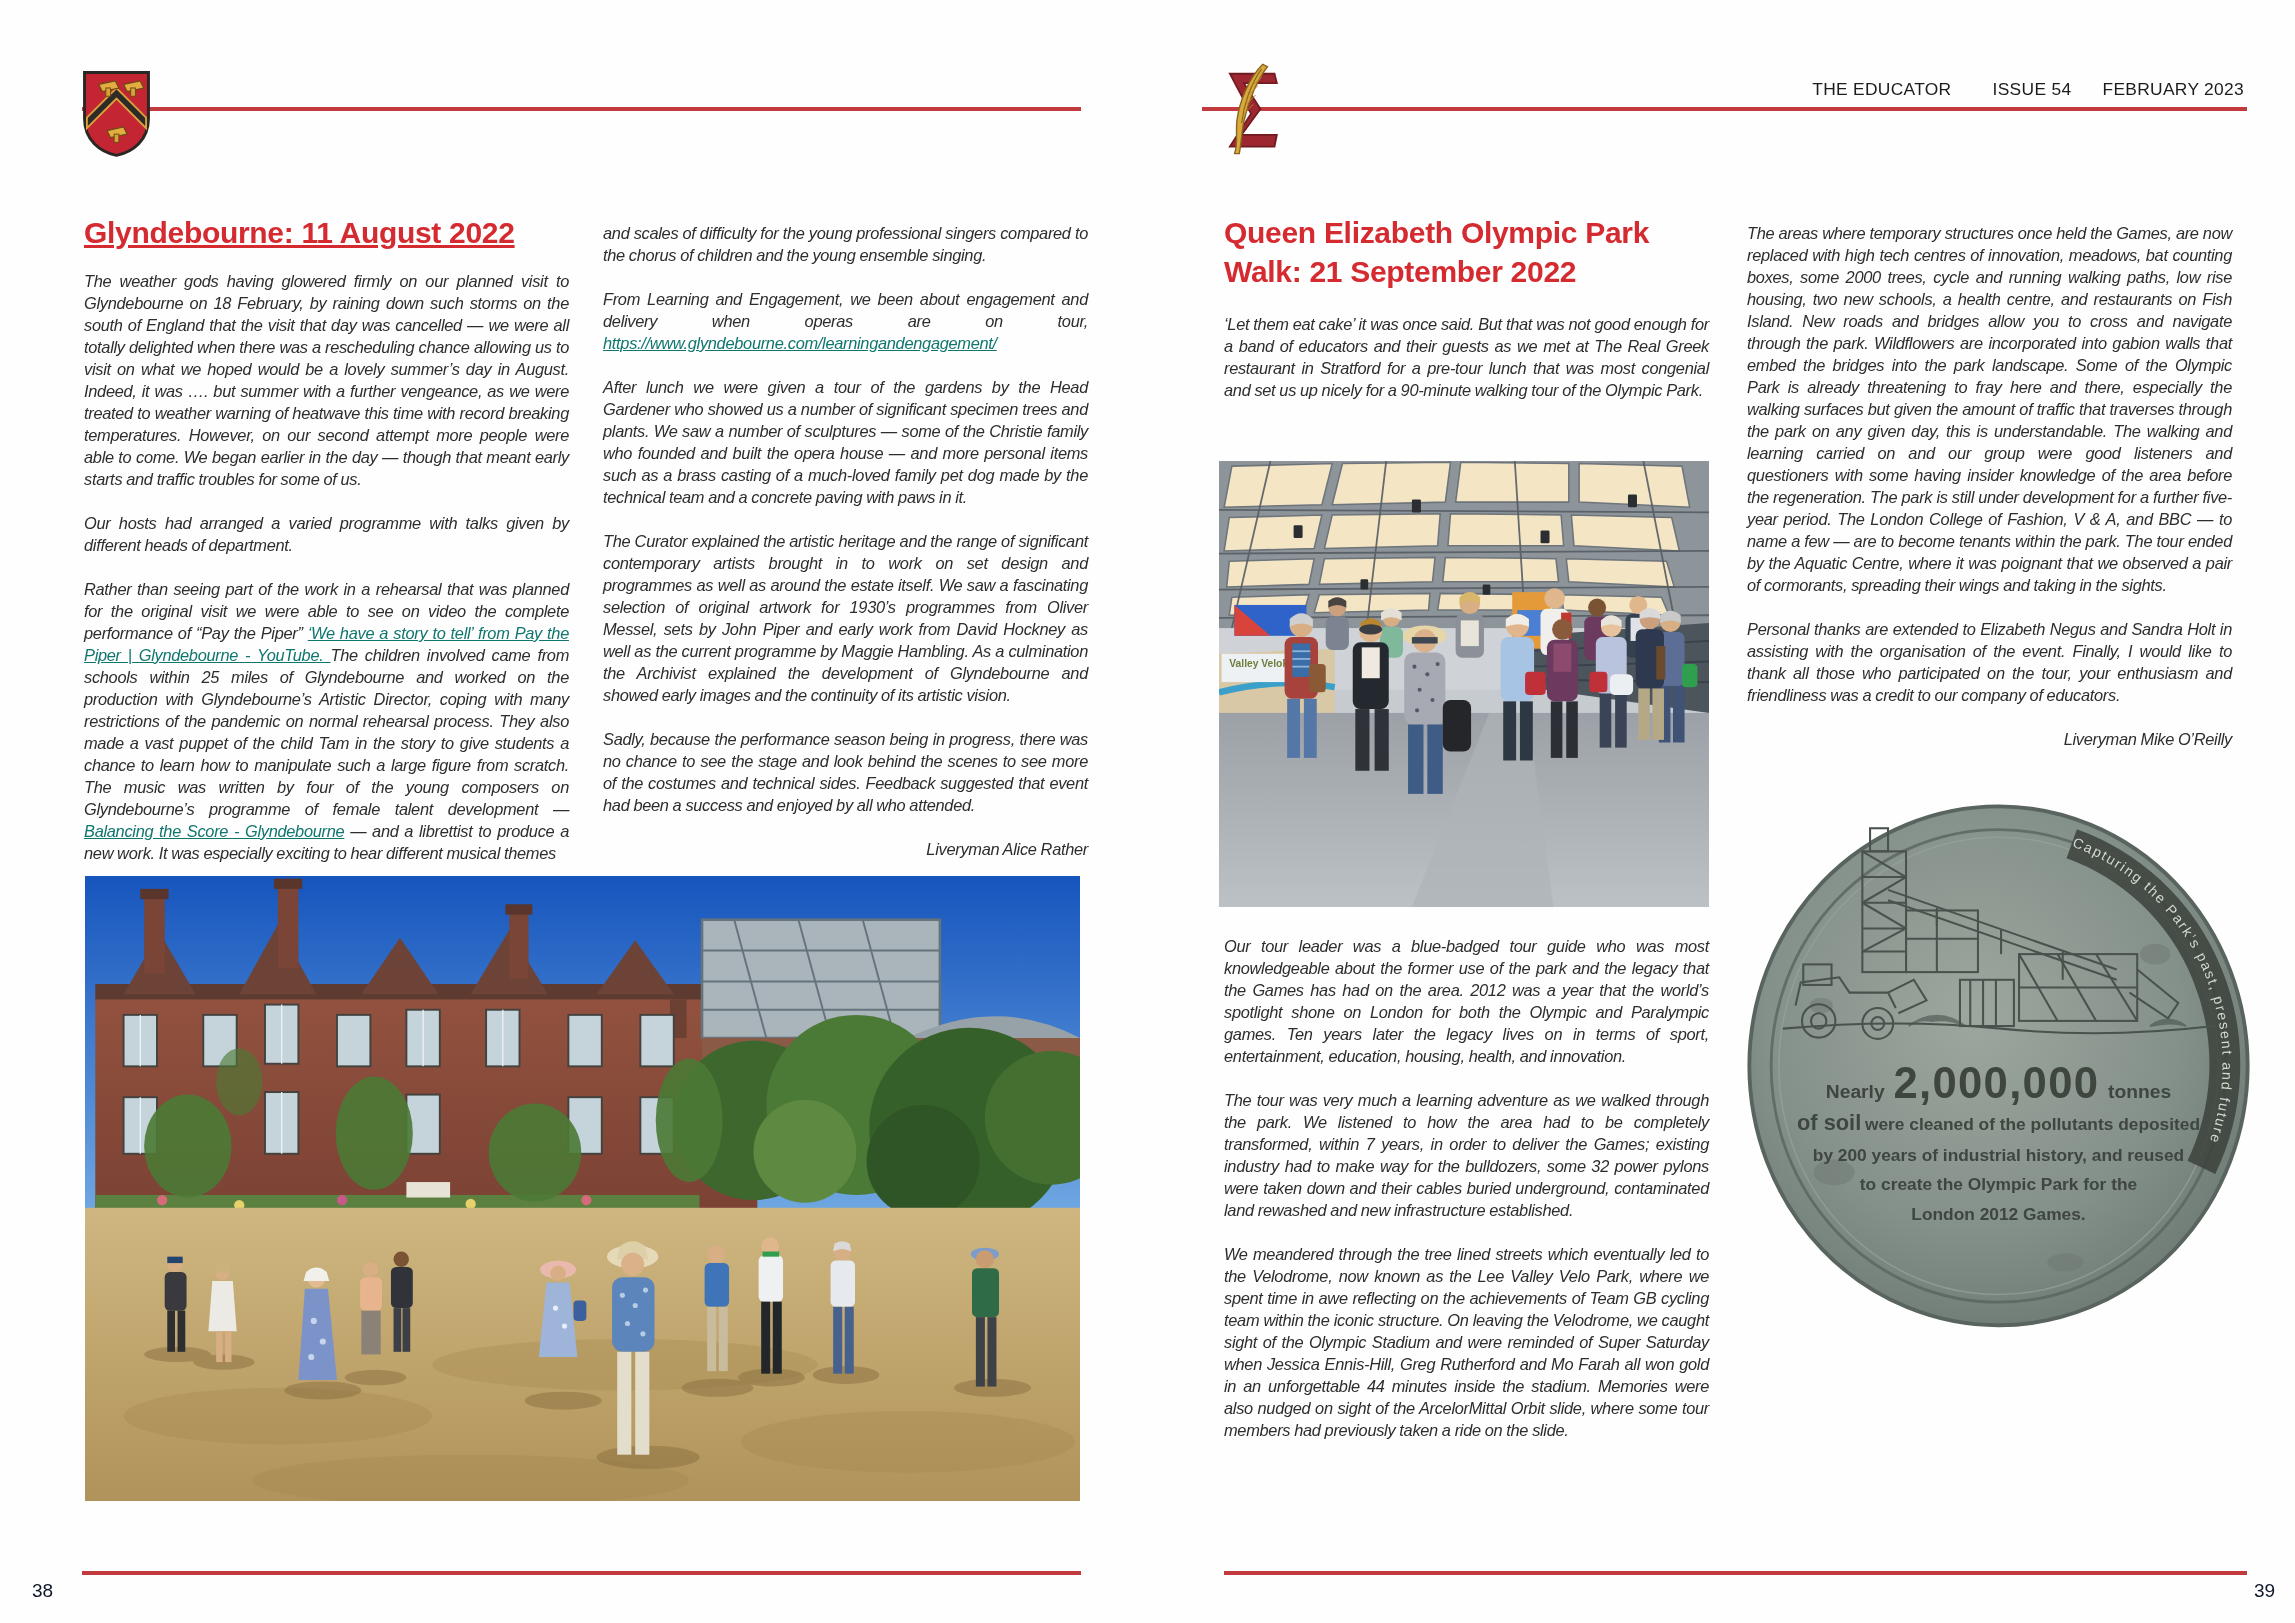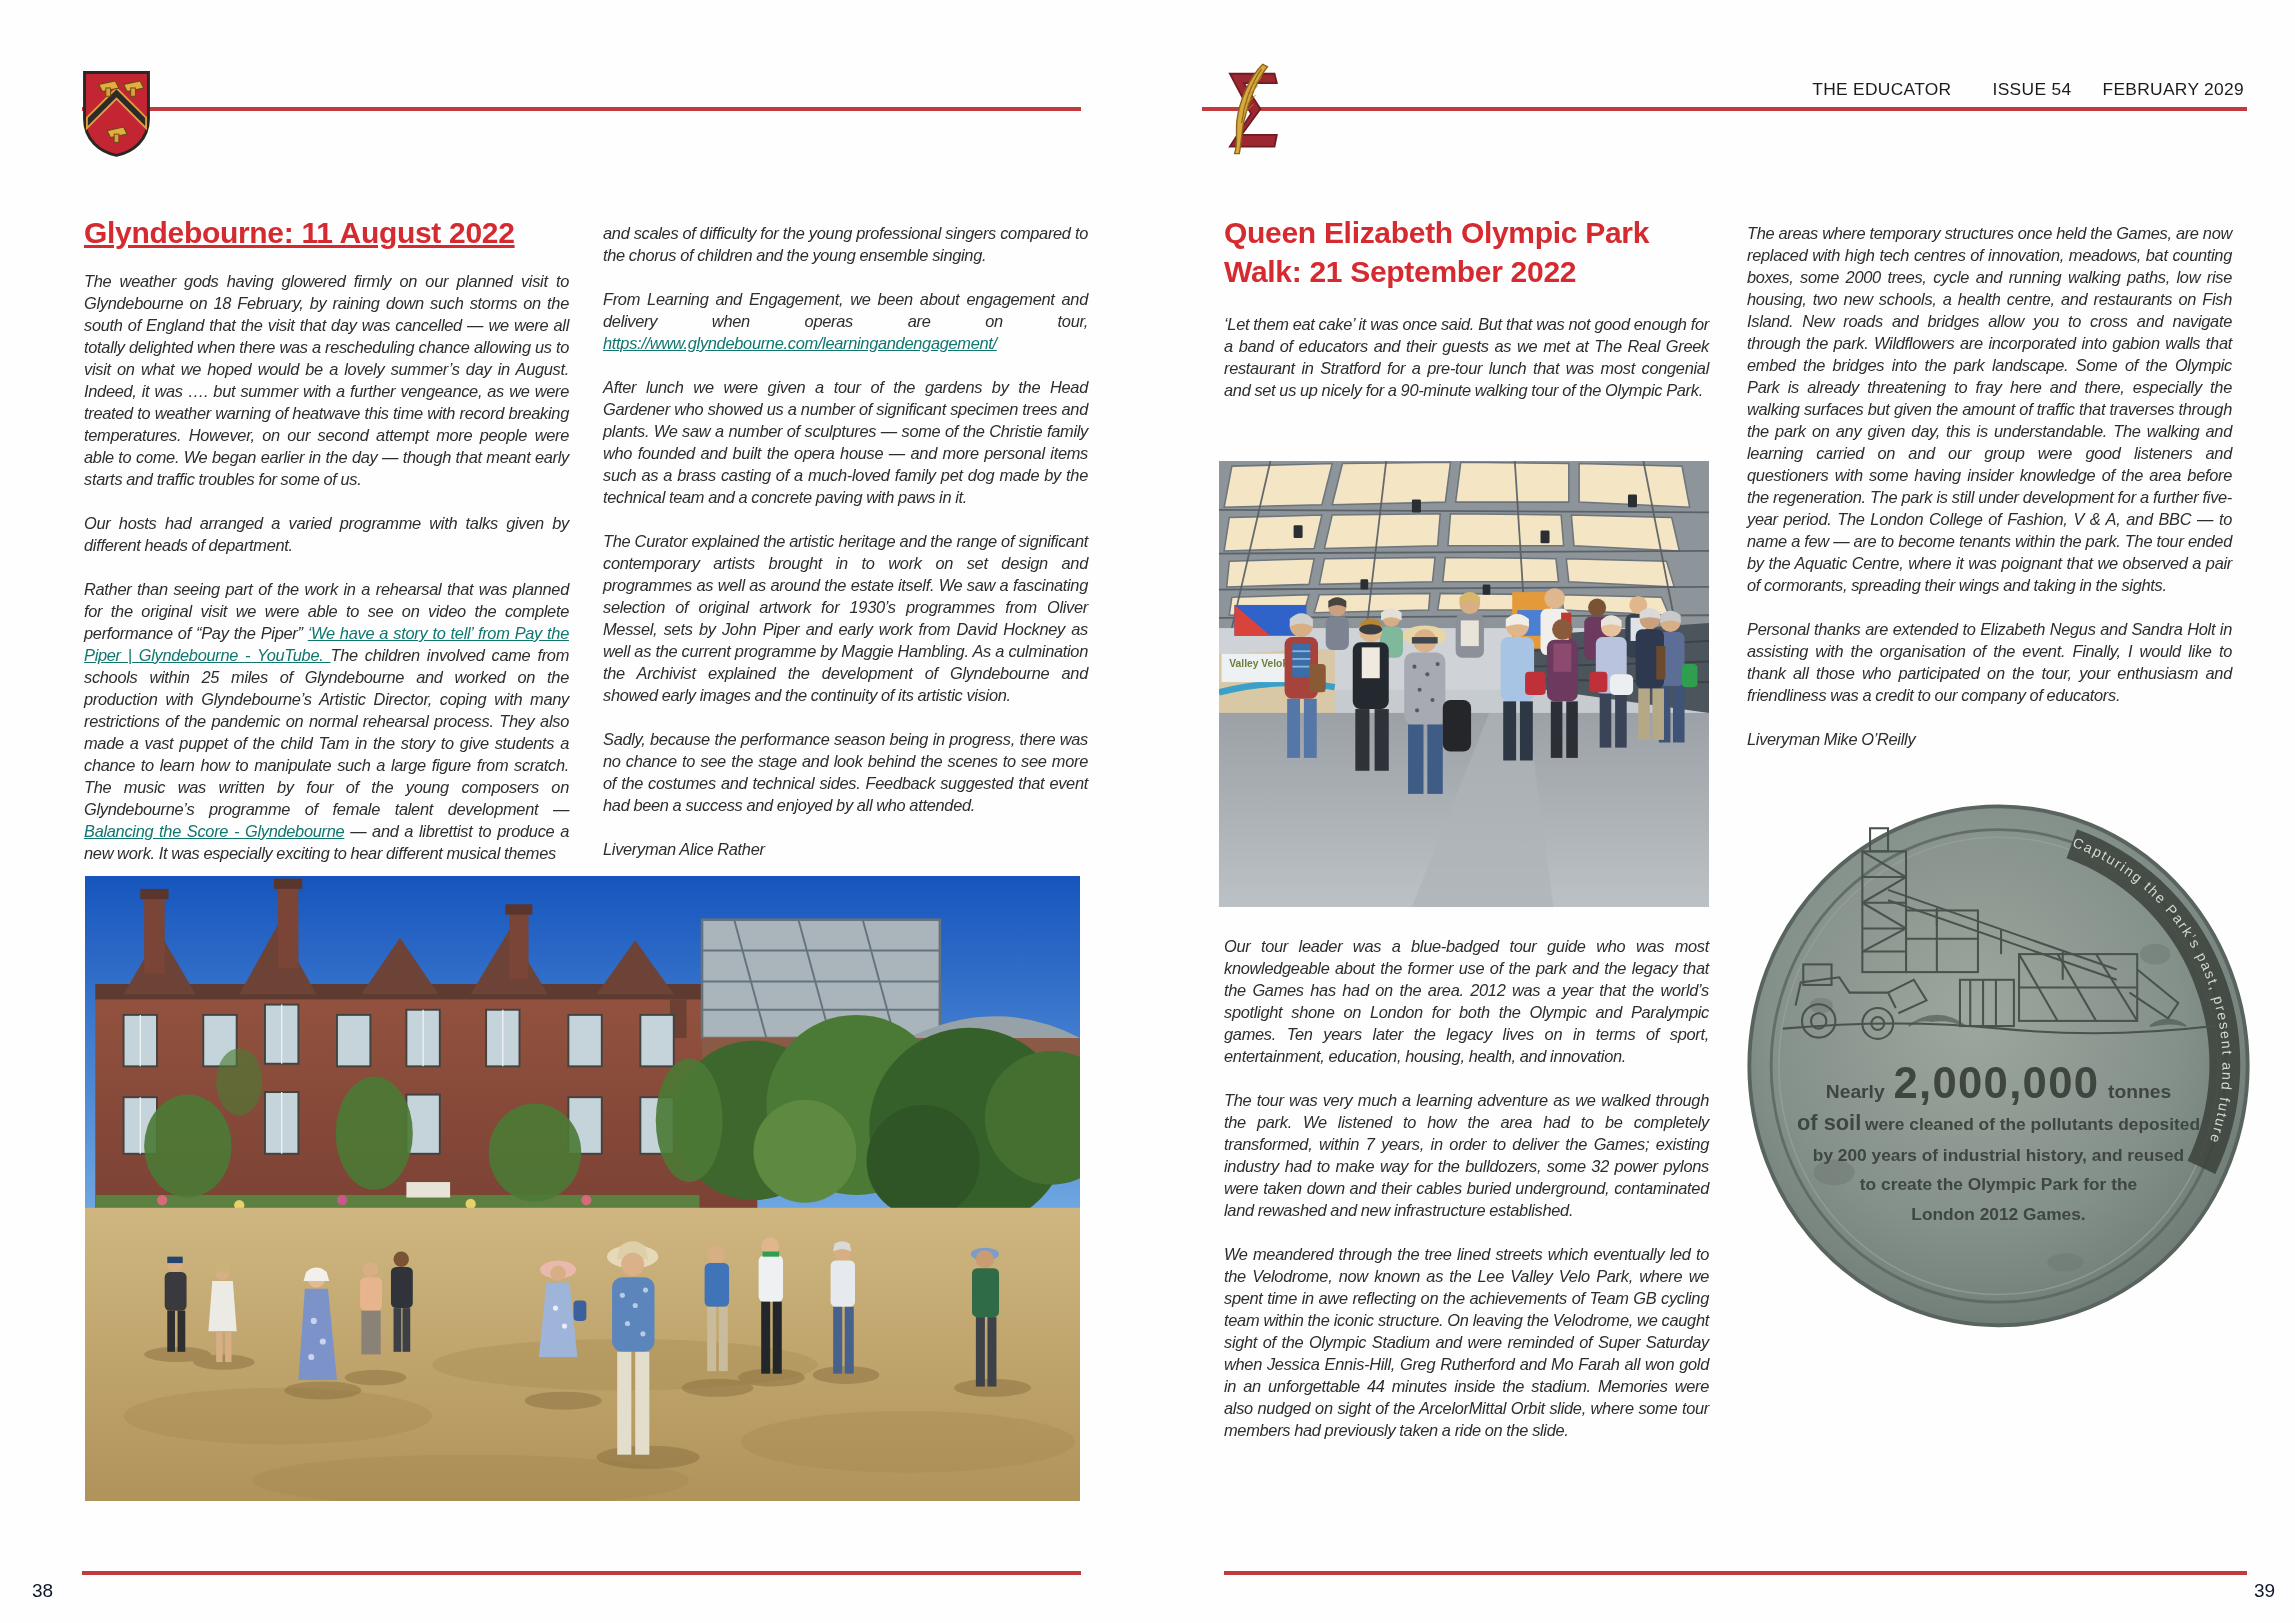--- a/index.html
+++ b/index.html
@@ -19,21 +19,21 @@
     position:absolute; color:#d42a30; font-weight:bold; font-size:30px;
     line-height:39px; letter-spacing:-0.3px;
   }
   .bodycol{
     position:absolute; width:485px; font-size:16.4px; line-height:22px;
     letter-spacing:-0.3px; word-spacing:-0.3px;
     color:#2e2d2c; text-align:justify;
   }
   .bodycol p{margin:0 0 22px 0;font-style:italic;}
   .bodycol p:last-child{margin-bottom:0;}
-  .byline{font-style:italic;}
+  .byline{text-align:right; font-style:italic;}
   .link{color:#0f766e; text-decoration:underline; cursor:pointer;}
   .pagenum{position:absolute; font-size:19px; color:#0f172a;}
   .photo{position:absolute; overflow:hidden;}
   .photo svg{display:block; width:100%; height:100%;}
   .logo{position:absolute;}
 </style>
 </head>
 <body>
 
 <div id="spread">
@@ -317,21 +317,21 @@
           <line x1="30" y1="28" x2="38" y2="20"></line>
             <line x1="33" y1="20" x2="41" y2="13"></line>
         </g>
       </g>
     </svg>
   </div>
 
   <div class="masthead">
     <span>THE EDUCATOR</span>
     <span class="gap-lg">ISSUE 54</span>
-    <span class="gap-md">FEBRUARY 2029</span>
+    <span class="gap-md">FEBRUARY 2023</span>
   </div>
 
   <div class="article-title" style="left:1224px; top:213px; width:527px;">
     <div>Queen Elizabeth Olympic Park</div>
     <div>Walk: 21 September 2022</div>
   </div>
 
   <div class="bodycol" style="left:1224px; top:313px;">
     <p>‘Let them eat cake’ it was once said. But that was not good enough for a band of educators and their guests as we met at The Real Greek restaurant in Stratford for a pre-tour lunch that was most congenial and set us up nicely for a 90-minute walking tour of the Olympic Park.</p>
   </div>

